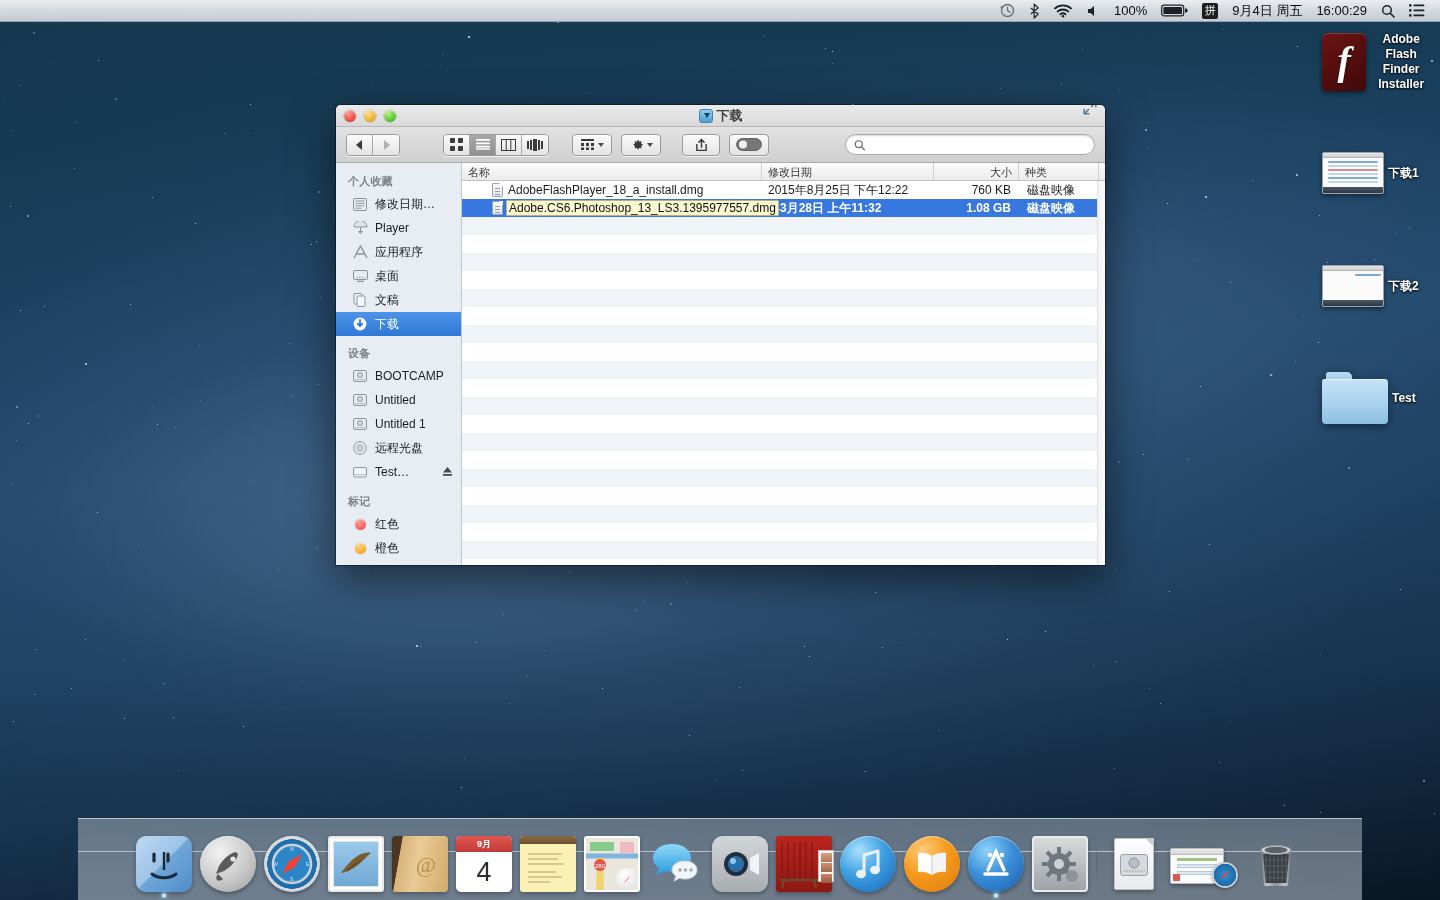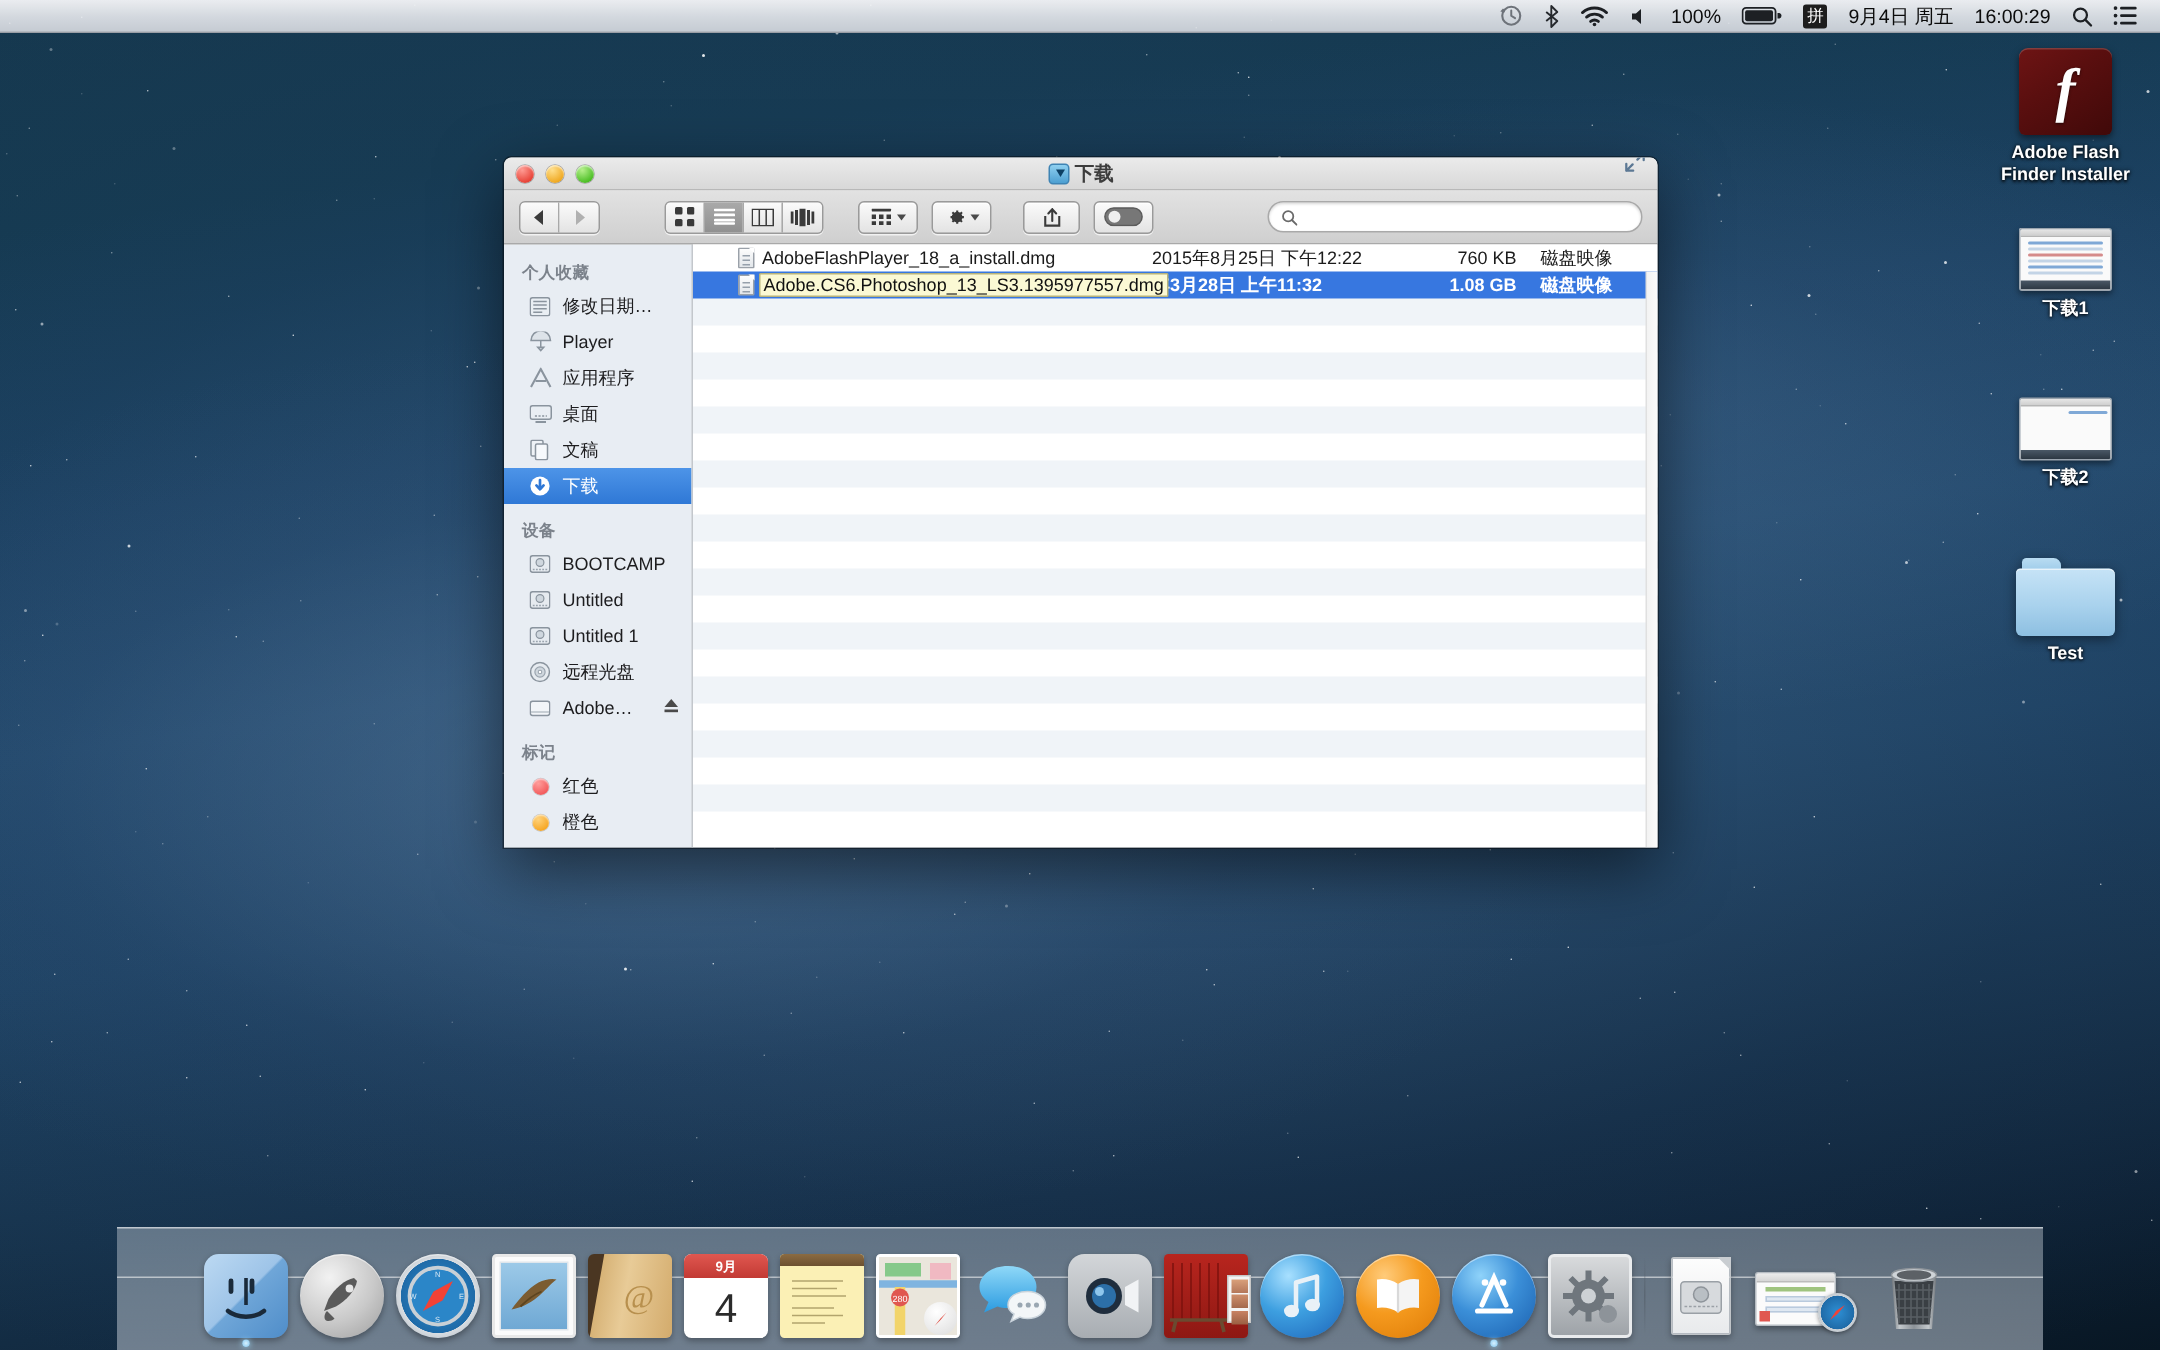--- a/index.html
+++ b/index.html
@@ -41,21 +41,21 @@
   .mb-txt{ padding:0 7px; font-size:13px; white-space:nowrap; }
   .ime-box{
     display:inline-flex; align-items:center; justify-content:center;
     width:16px; height:16px; background:#1d1d1d; color:#fff;
     font-size:11px; border-radius:2px;
   }
 
   
   .desk-icon{
     position:absolute; width:110px; text-align:center;
-    display:flex; flex-direction:column; align-items:center; gap:4px;
+    display:flex; flex-direction:row; align-items:center; gap:4px;
   }
   .desk-label{
     font-size:12px; color:#fff; font-weight:bold; line-height:15px;
     text-shadow:0 1px 2px rgba(0,0,0,.85), 0 0 3px rgba(0,0,0,.7);
     max-width:108px;
   }
   .flash-ic{
     width:62px; height:58px;
     background:linear-gradient(145deg,#6e1414 0%,#5a0f0f 40%,#400909 100%);
     border-radius:6px 6px 4px 4px;
@@ -846,21 +846,21 @@
         <span class="sb-label">远程光盘</span>
       </div>
 
       <div class="sb-item">
         <span class="sb-ico">
           <svg width="14" height="12" viewBox="0 0 14 12">
               <rect x=".5" y="1.5" width="13" height="9.5" rx="1.6" fill="#f2f5f8" stroke="#8a949e"></rect>
               <path d="M1 8.6h12" stroke="#b8c0c8"></path>
             </svg>
         </span>
-        <span class="sb-label">Adobe…</span>
+        <span class="sb-label">Test…</span>
         <span class="eject">
           <svg width="11" height="11" viewBox="0 0 11 11">
               <path d="M5.5 1 10 6.4H1z" fill="#4a4a4a"></path>
               <rect x="1" y="8" width="9" height="1.8" fill="#4a4a4a"></rect>
             </svg>
         </span>
       </div>
 
       <div class="sb-head" style="padding-top:10px;">标记</div>
 
@@ -876,20 +876,26 @@
           </span>
         <span class="sb-label">橙色</span>
       </div>
       <div class="sb-item">
 
         <span class="sb-label">黄色</span>
       </div>
     </div>
 
     <div class="listpane">
+      <div class="hdr">
+        <div class="col-name">名称</div>
+        <div class="col-date">修改日期</div>
+        <div class="col-size">大小</div>
+        <div class="col-kind">种类</div>
+      </div>
 
       <div class="rows">
 
         <div class="row">
           <div class="c-name">
             <span class="doc-ic">
                 <i></i>
               </span>
             <span>AdobeFlashPlayer_18_a_install.dmg</span>
           </div>

